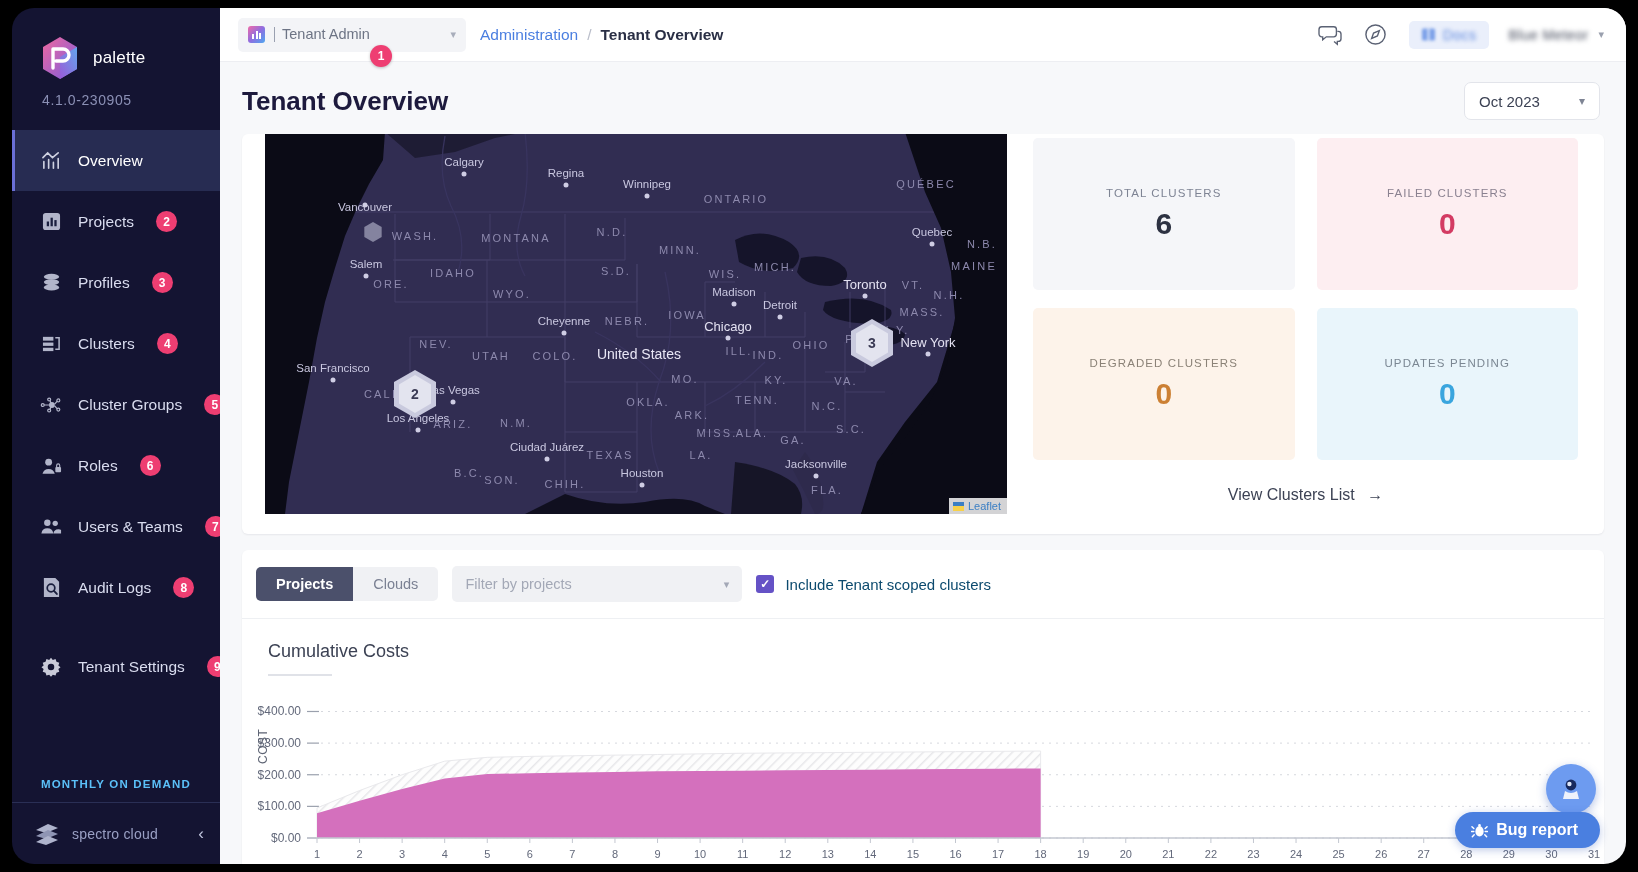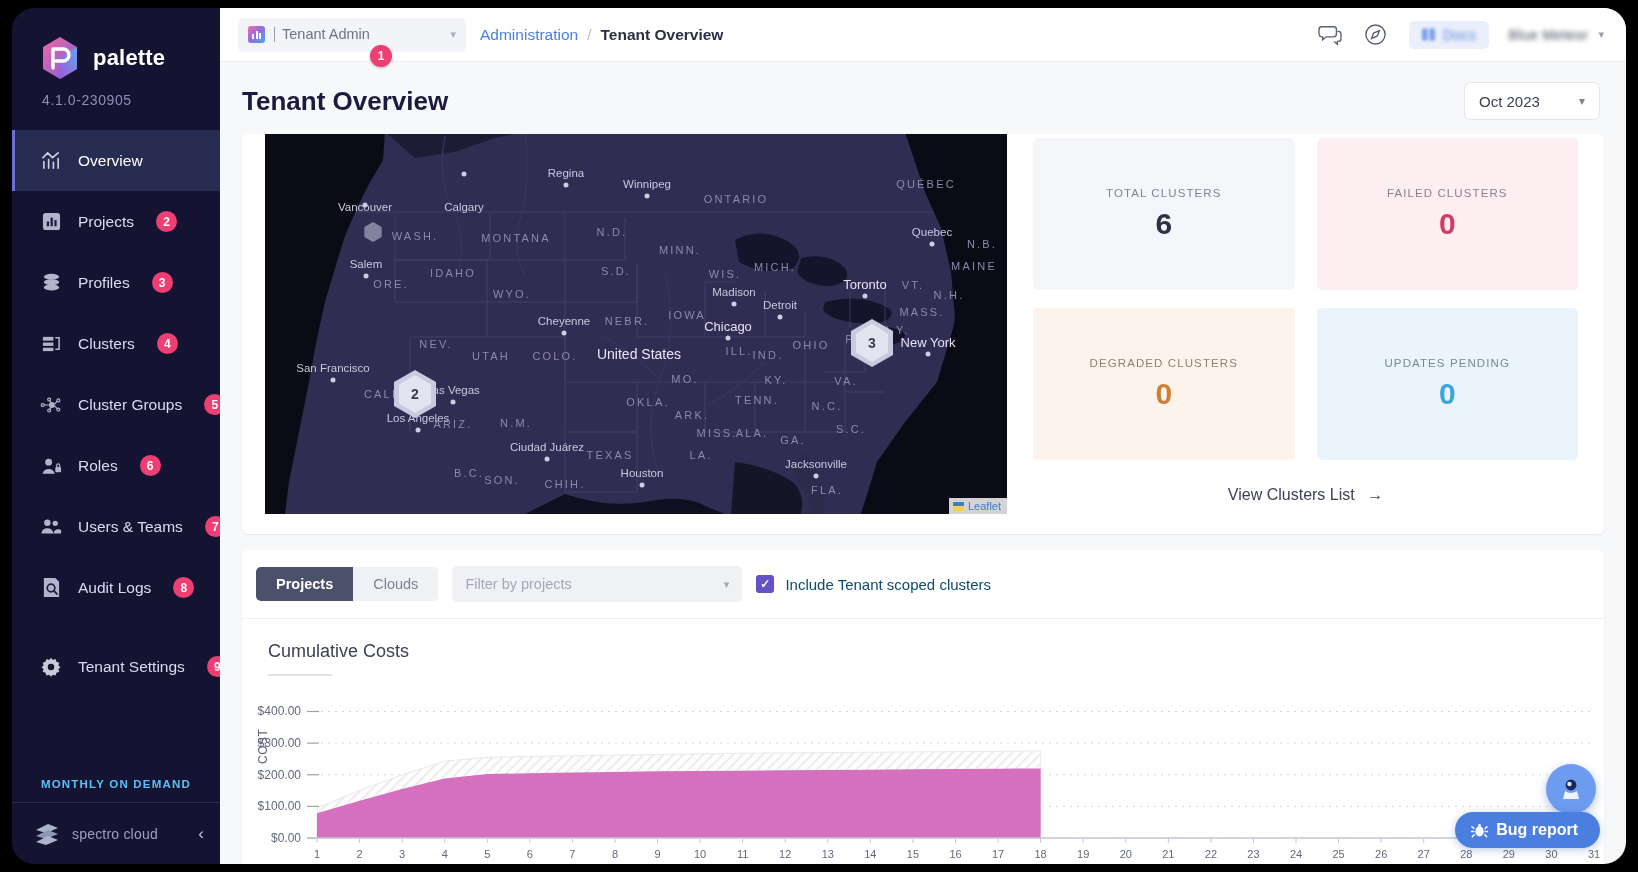--- a/index.html
+++ b/index.html
@@ -22,21 +22,21 @@
     border-radius: 22px 0 0 22px;
     overflow: hidden;
     display: flex; flex-direction: column;
   }
   .brand {
     display: flex; align-items: center; gap: 13px;
     padding: 28px 0 0 28px;
   }
   .logo-hex { width: 40px; height: 44px; flex: none; }
   .brand-name {
-    color: #fff; font-size: 22px; font-weight: 700; letter-spacing: .2px;
+    color: #fff; font-size: 17px; font-weight: 400; letter-spacing: .2px;
   }
   .version {
     color: #8b90b5; font-size: 14px; letter-spacing: .6px;
     padding: 12px 0 0 30px;
   }
   .nav { margin-top: 22px; flex: 1 1 auto; }
   .nav-item {
     position: relative;
     display: flex; align-items: center; gap: 16px;
     height: 61px; padding-left: 28px;
@@ -533,21 +533,21 @@
               <path d="M120 0 L118 28 L104 52 L92 76 L80 104 L70 136 L60 170 L52 206 L44 250 L34 300 L24 350 L20 382 L0 382 L0 0 Z" fill="#0b0b16"></path>
               <path d="M660 60 L676 96 L686 140 L690 186 L682 232 L664 272 L640 306 L614 338 L596 382 L742 382 L742 0 L640 0 Z" fill="#0b0b16"></path>
 
               <path d="M300 362 q40 14 80 8 q40 -8 60 4 L460 382 H260 Z" fill="#0b0b16" opacity=".85"></path>
               <path d="M470 330 q40 6 60 22 q10 12 6 30 H466 Z" fill="#0b0b16" opacity=".7"></path>
 
               <path d="M540 320 q16 20 18 48 q2 14 -8 14 q-10 -22 -22 -44 Z" fill="#2e2a4c"></path>
             </svg>
 
             <div id="map-labels">
-                <div class="city" style="left: 199px; top: 30px; margin-top: 45px;">Calgary</div>
+                <div class="city" style="left: 199px; top: 30px;">Calgary</div>
                 <div class="citydot" style="left: 199px; top: 42px;"></div>
                 <div class="city" style="left: 301px; top: 41px;">Regina</div>
                 <div class="citydot" style="left: 301px; top: 53px;"></div>
                 <div class="city" style="left: 382px; top: 52px;">Winnipeg</div>
                 <div class="citydot" style="left: 382px; top: 64px;"></div>
                 <div class="city" style="left: 100px; top: 75px;">Vancouver</div>
                 <div class="citydot" style="left: 100px; top: 73px;"></div>
                 <div class="city state" style="left: 471px; top: 67px;">ONTARIO</div>
                 <div class="city state" style="left: 661px; top: 52px;">QUÉBEC</div>
                 <div class="city state" style="left: 150px; top: 104px;">WASH.</div>

